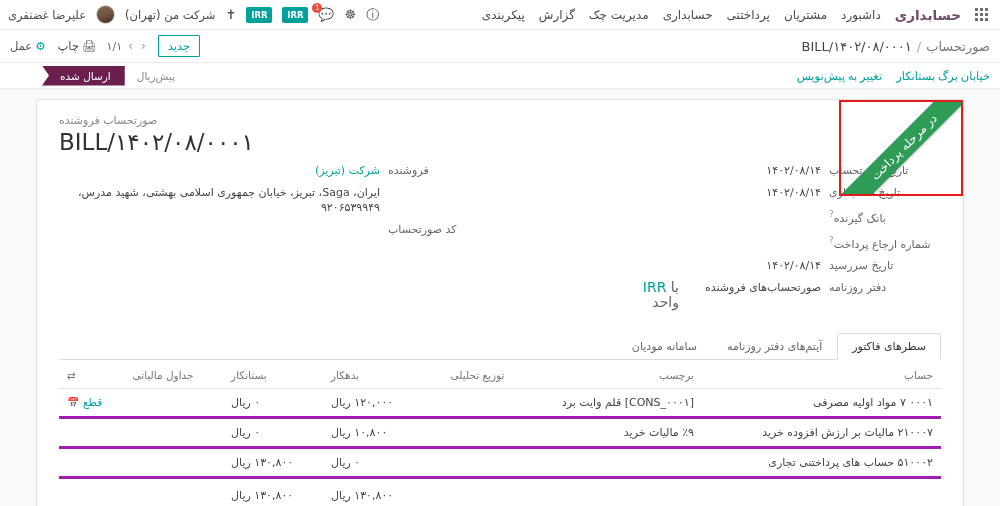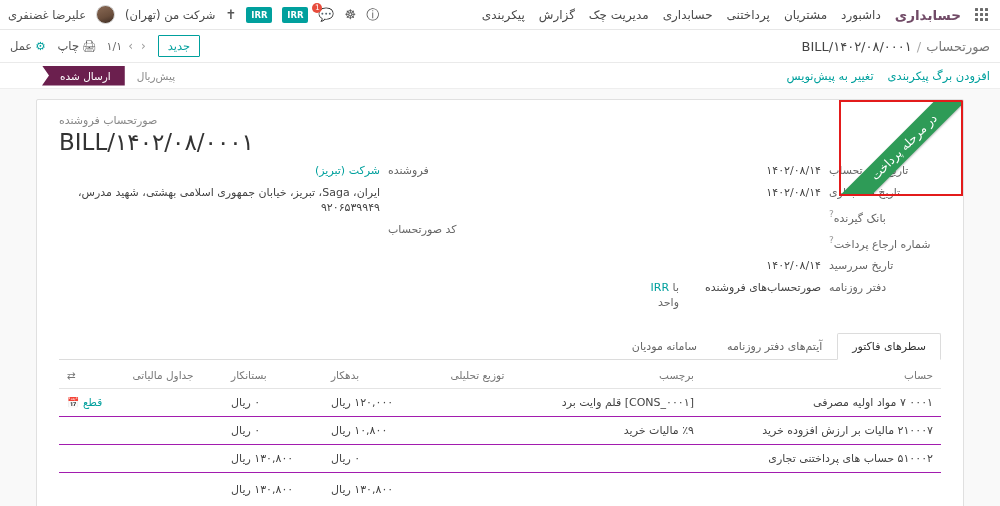--- a/index.html
+++ b/index.html
@@ -134,21 +134,21 @@
   .st-item.active {
     background: #6b1f4e;
     color: #fff;
     position: relative;
     padding: 4px 14px 4px 18px;
     clip-path: polygon(0 0, 100% 0, 100% 100%, 0 100%, 7px 50%);
     font-size: 10.5px;
     margin-left: 42px;
   }
   .links { display: flex; align-items: center; gap: 14px; font-size: 11.5px; }
-  .links a { color: #00a09d; text-decoration: none; cursor: pointer; }
+  .links a { color: #00a09d; text-decoration: none; cursor: pointer; font-family: Liberation Serif, serif; }
 
   
   .sheet-wrap {
     padding: 10px 36px 0 36px;
     background: #f9f9f9;
     height: calc(506px - 30px - 33px - 26px);
     overflow: hidden;
   }
   .sheet {
     background: #ffffff;
@@ -197,21 +197,21 @@
     color: #666;
     font-size: 11px;
     padding-left: 8px;
     flex: 0 0 120px;
     line-height: 15px;
   }
   .fval { font-size: 11px; color: #444; line-height: 15px; flex: 1; }
   .fval.link { color: #00a09d; }
   .sup { font-size: 9px; color: #999; vertical-align: super; }
   .inline-pair { display: flex; gap: 26px; align-items: flex-start; }
-  .subfield { font-size: 11px; color: #666; text-align: right; }
+  .subfield { font-size: 14px; color: #666; text-align: right; }
   .subfield .v { color: #00a09d; }
 
   
   .tabs {
     display: flex;
     direction: rtl;
     border-bottom: 1px solid #dcdcdc;
     margin-top: 16px;
     gap: 0;
   }
@@ -247,21 +247,21 @@
     text-align: right;
     padding: 7px 8px;
     border-bottom: 1px solid #e4e4e4;
     white-space: nowrap;
   }
   table.lines th.num, table.lines td.num { text-align: left; }
   table.lines td {
     font-size: 11px;
     color: #444;
     padding: 7px 8px;
-    border-bottom: 1px solid #a21caf;
+    border-bottom: 3px solid #a21caf;
     white-space: nowrap;
   }
   table.lines tr.total td {
     border-bottom: none;
     border-top: 1px solid #e4e4e4;
     padding-top: 10px;
   }
   .cut-btn { color: #00a09d; font-size: 10.5px; white-space: nowrap; }
   .cal-ico { color: #00a09d; font-size: 10px; }
 </style>
@@ -328,21 +328,21 @@
       <span class="act">
         <span class="gear">⚙</span>
         <span>عمل</span>
       </span>
     </span>
   </div>
 </div>
 
 <div class="statusrow">
   <div class="links">
-    <a>افزودن برگ پیکربندی</a>
+    <a>خیابان برگ بستانکار</a>
     <a>تغییر به پیش‌نویس</a>
   </div>
   <div class="stat-left">
     <span class="statusbar">
       <span class="st-item">پیش‌ریال</span>
       <span class="st-item active">ارسال شده</span>
     </span>
   </div>
 </div>
 

